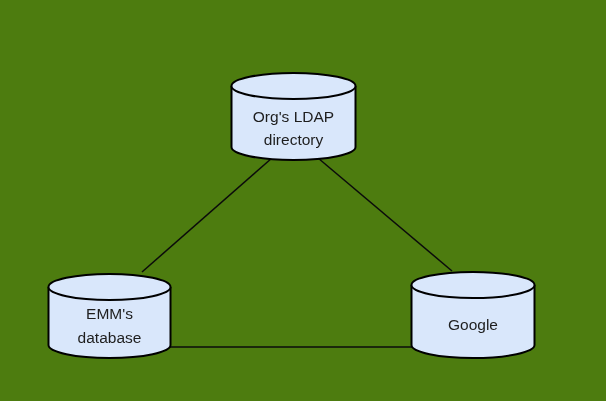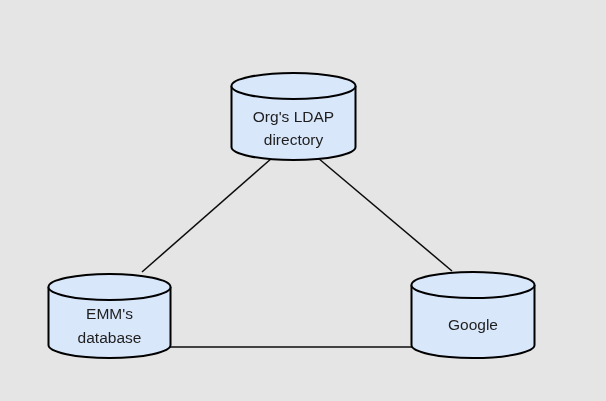--- a/index.html
+++ b/index.html
@@ -4,21 +4,21 @@
 <style>
   html, body {
     margin: 0;
     padding: 0;
     background: #000;
   }
   #stage {
     position: relative;
     width: 606px;
     height: 401px;
-    background: #e5e5e5;
+    background: #4d7c0f;
     overflow: hidden;
     font-family: "Liberation Sans", "DejaVu Sans", sans-serif;
   }
   svg { display: block; }
   .cyl-body, .cyl-top {
     stroke-width: 2;
   }
   .node-label {
     font-family: "Liberation Sans", "DejaVu Sans", sans-serif;
     font-size: 15.5px;

